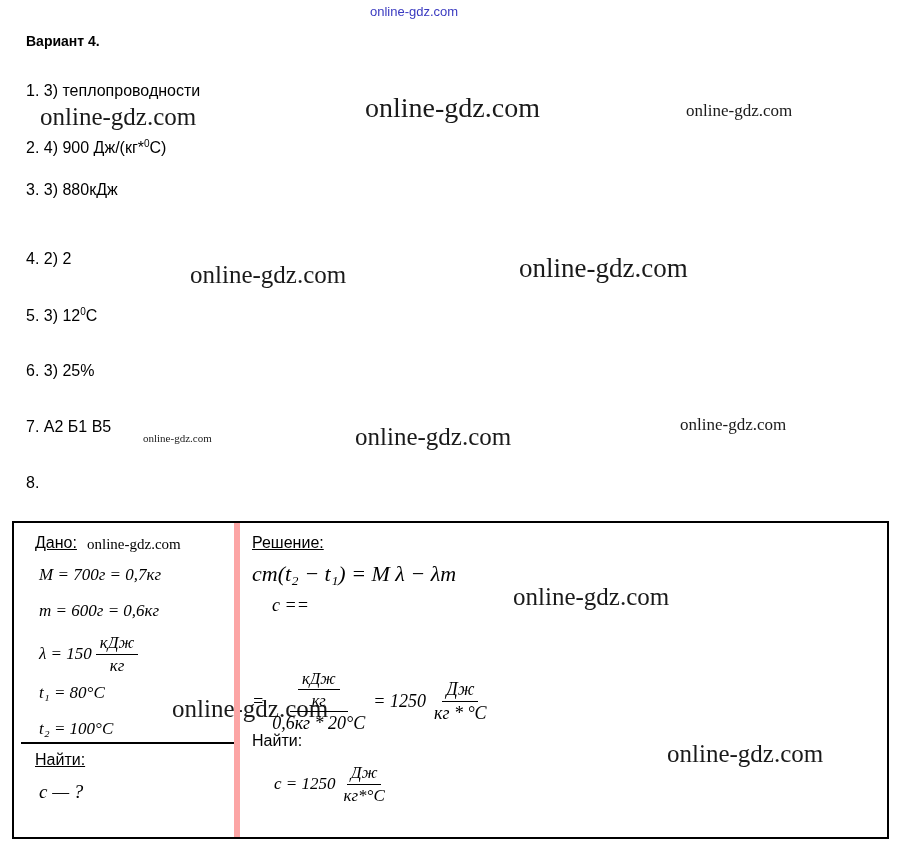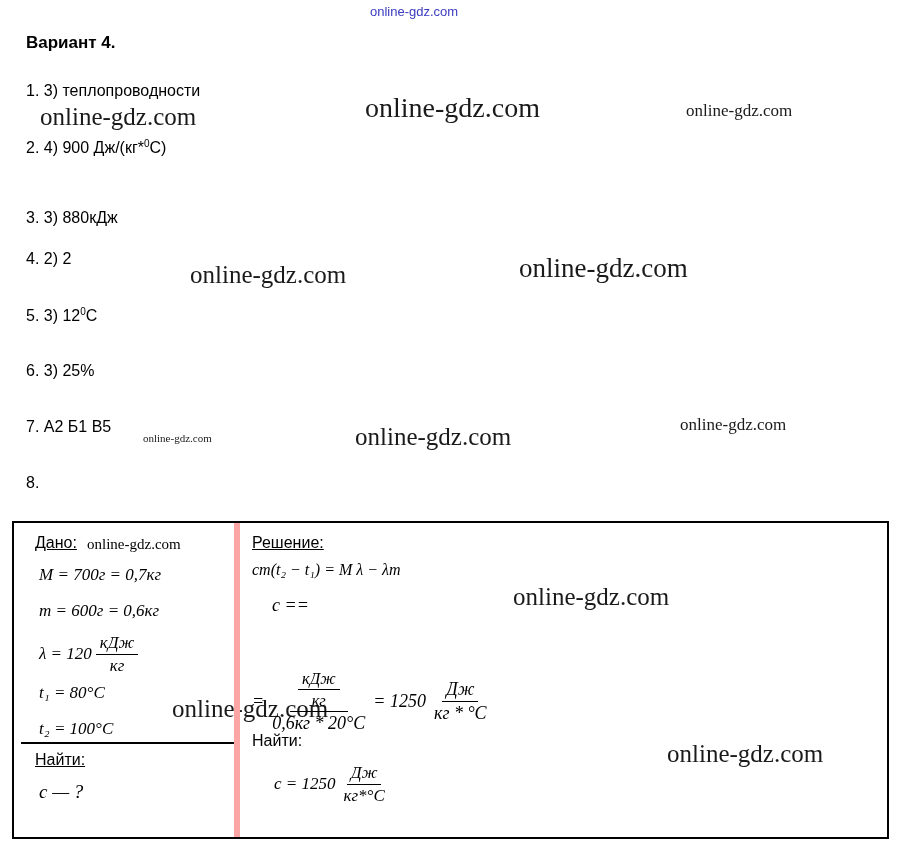--- a/index.html
+++ b/index.html
@@ -48,21 +48,21 @@
   .wm-i { left: 106px; top: 536px; font-size: 15px; }
   .wm-j { left: 513px; top: 583px; font-size: 25px; }
   .wm-k { left: 172px; top: 695px; font-size: 25px; }
   .wm-l { left: 667px; top: 740px; font-size: 25px; }
 
   
   .variant-title {
     position: absolute;
     left: 26px;
     top: 33px;
-    font-size: 17px;
+    font-size: 14px;
     font-weight: bold;
   }
   .answer {
     position: absolute;
     left: 26px;
     font-size: 16px;
     white-space: nowrap;
     text-align: right;
   }
   .answer sup {
@@ -147,21 +147,21 @@
     top: 11px;
     font-size: 16px;
     text-decoration: underline;
   }
   .sol-eq1 {
     position: absolute;
     left: 17px;
     top: 38px;
     font-family: "Liberation Serif", serif;
     font-style: italic;
-    font-size: 16px;
+    font-size: 22px;
   }
   .answer-label {
     position: absolute;
     left: 17px;
     top: 209px;
     font-size: 16px;
   }
 
   
   .mathrow {
@@ -208,38 +208,38 @@
   <div class="wm wm-g">online-gdz.com</div>
   <div class="wm wm-h">online-gdz.com</div>
   <div class="wm wm-j">online-gdz.com</div>
   <div class="wm wm-k">online-gdz.com</div>
   <div class="wm wm-l">online-gdz.com</div>
 
   <div class="variant-title">Вариант 4.</div>
 
   <div class="answer" style="top:82px">1. 3) теплопроводности</div>
   <div class="answer" style="top:138px">2. 4) 900 Дж/(кг*<sup>0</sup>С)</div>
-  <div class="answer" style="top:209px">3. 3) 880кДж</div>
+  <div class="answer" style="top:181px">3. 3) 880кДж</div>
   <div class="answer" style="top:250px">4. 2) 2</div>
   <div class="answer" style="top:306px">5. 3) 12<sup>0</sup>С</div>
   <div class="answer" style="top:362px">6. 3) 25%</div>
   <div class="answer" style="top:418px">7. А2 Б1 В5</div>
   <div class="answer" style="top:474px">8.</div>
 
   <div class="problem-box">
 
     <div class="col-given">
       <div class="given-head">Дано:</div>
       <div class="given-head-wm">online-gdz.com</div>
 
       <div class="given-line" style="top:42px">M = 700г = 0,7кг</div>
       <div class="given-line" style="top:78px">m = 600г = 0,6кг</div>
 
       <div class="mathrow" style="left:18px; top:110px; font-size:17px;">
-        <span>λ = 120</span>
+        <span>λ = 150</span>
         <span class="frac">
           <span class="num">кДж</span>
           <span class="den">кг</span>
         </span>
       </div>
 
       <div class="given-line" style="top:160px">t₁ = 80°C</div>
       <div class="given-line" style="top:196px">t₂ = 100°C</div>
 
       <div class="divider-find"></div>

